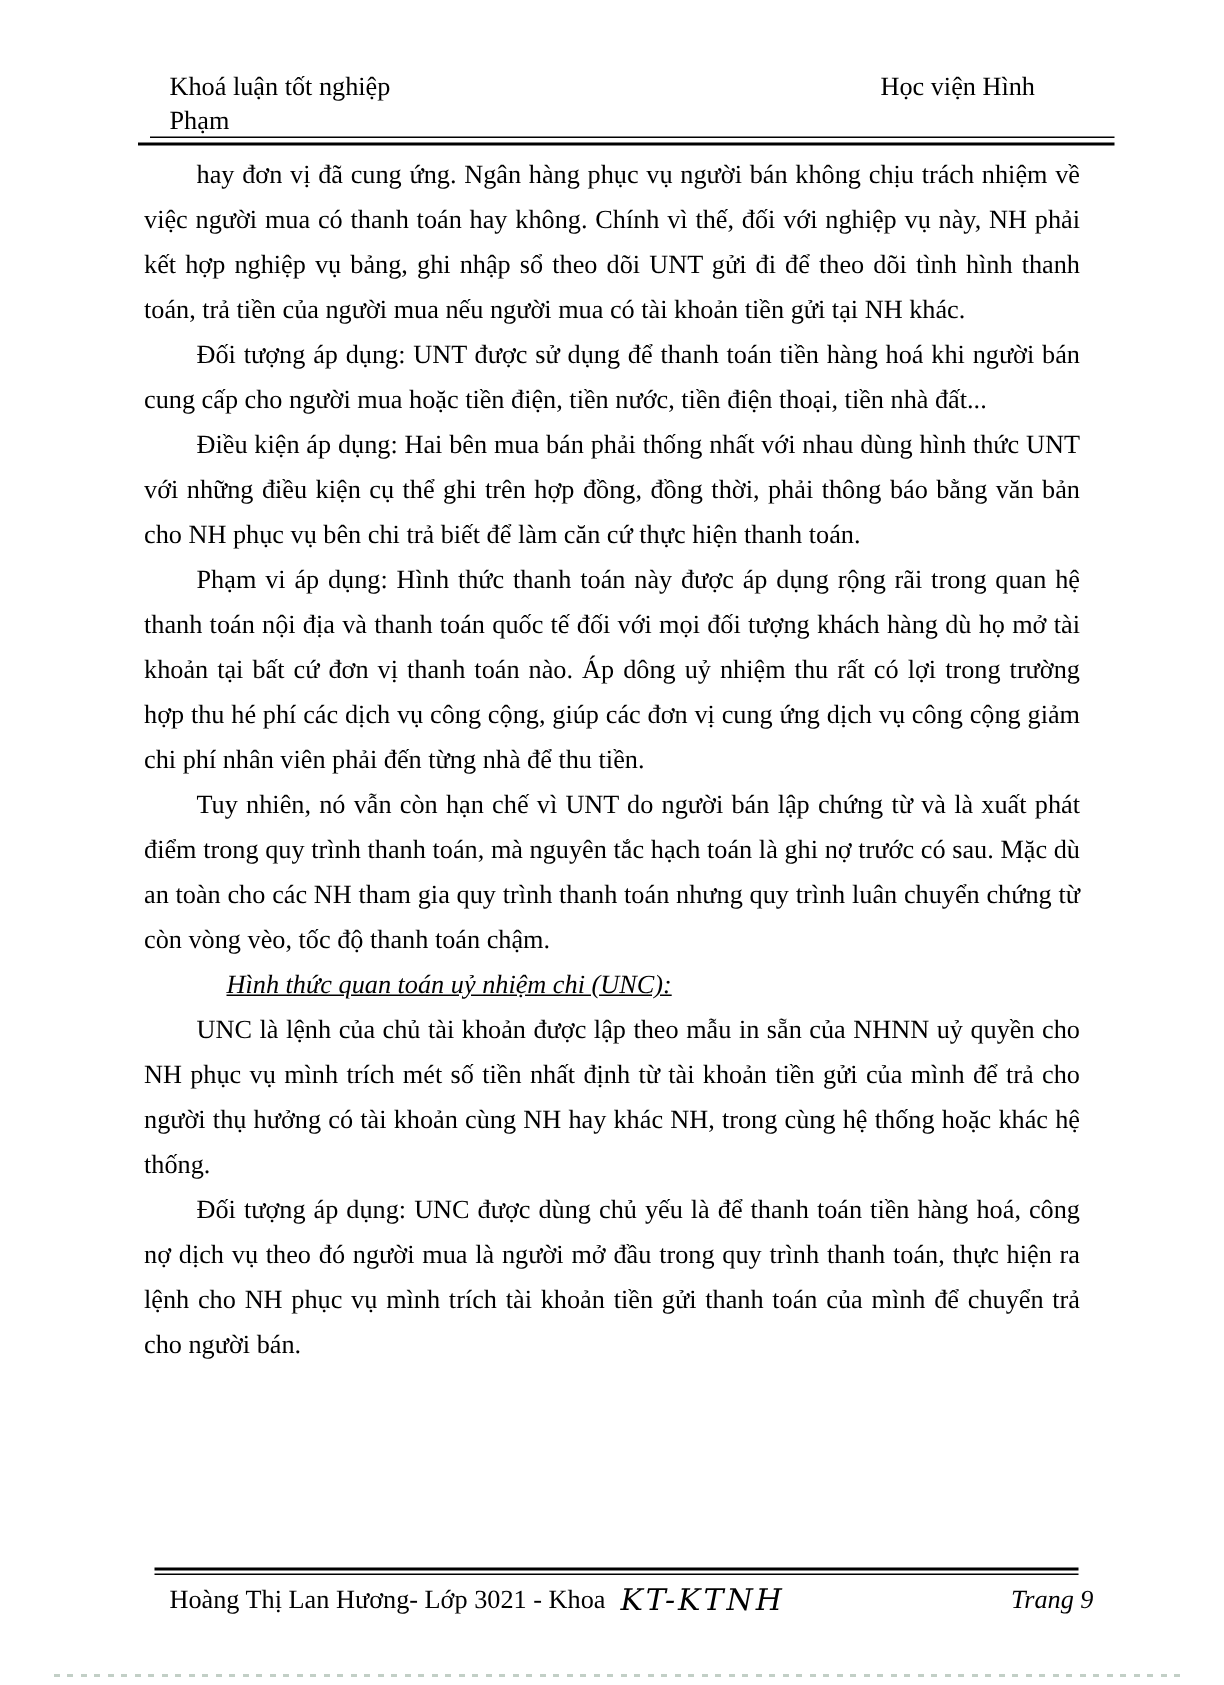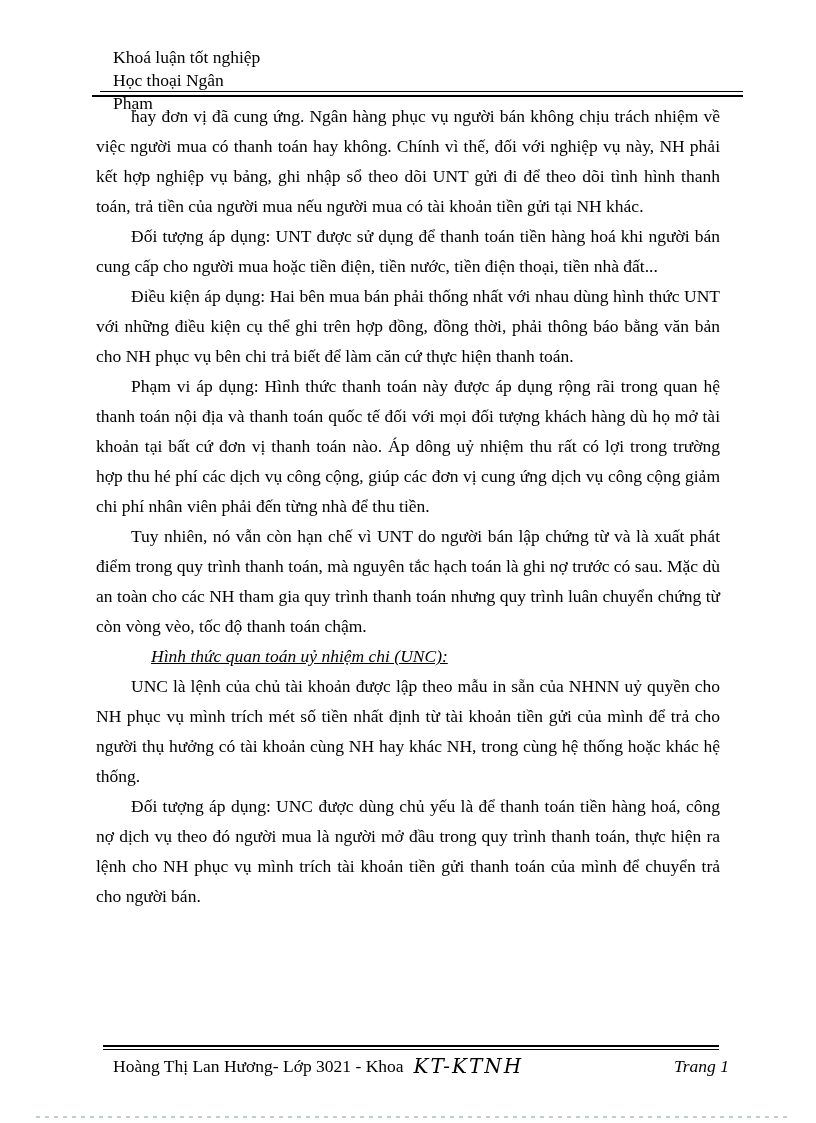--- a/index.html
+++ b/index.html
@@ -15,21 +15,21 @@
 
   
   .header {
     position: absolute;
     top: 46px;
     left: 113px;
     width: 624px;
     font-size: 17.5px;
     line-height: 23px;
   }
-  .header-row { display: flex; justify-content: space-between; flex-direction: column; }
+  .header-row { display: flex; justify-content: space-between; }
   .header-right { padding-right: 47px; }
   .header-rule-thin {
     position: absolute; top: 91px; left: 100px; width: 643px; height: 1px; background: #000;
   }
   .header-rule-thick {
     position: absolute; top: 95px; left: 92px; width: 651px; height: 2px; background: #000;
   }
 
   
   .content {
@@ -88,21 +88,21 @@
   }
 </style>
 </head>
 <body>
 
 <div class="page">
 
   <div class="header">
     <div class="header-row">
       <span>Khoá luận tốt nghiệp</span>
-      <span class="header-right">Học thoại Ngân</span>
+      <span class="header-right">Học viện Hình</span>
     </div>
     <div>Phạm</div>
   </div>
   <div class="header-rule-thin"></div>
   <div class="header-rule-thick"></div>
 
   <div class="content">
     <p>hay đơn vị đã cung ứng. Ngân hàng phục vụ người bán không chịu trách nhiệm về việc người mua có thanh toán hay không. Chính vì thế, đối với nghiệp vụ này, NH phải kết hợp nghiệp vụ bảng, ghi nhập sổ theo dõi UNT gửi đi để theo dõi tình hình thanh toán, trả tiền của người mua nếu người mua có tài khoản tiền gửi tại NH khác.</p>
     <p>Đối tượng áp dụng: UNT được sử dụng để thanh toán tiền hàng hoá khi người bán cung cấp cho người mua hoặc tiền điện, tiền nước, tiền điện thoại, tiền nhà đất...</p>
     <p>Điều kiện áp dụng: Hai bên mua bán phải thống nhất với nhau dùng hình thức UNT với những điều kiện cụ thể ghi trên hợp đồng, đồng thời, phải thông báo bằng văn bản cho NH phục vụ bên chi trả biết để làm căn cứ thực hiện thanh toán.</p>
@@ -114,18 +114,18 @@
   </div>
 
   <div class="footer-rule-a"></div>
   <div class="footer-rule-b"></div>
 
   <div class="footer">
     <span class="footer-left">
       <span>Hoàng Thị Lan Hương- Lớp 3021  - Khoa</span>
       <span class="footer-script">KT-KTNH</span>
     </span>
-    <span class="page-number">Trang 1</span>
+    <span class="page-number">Trang 9</span>
   </div>
 
   <div class="page-break-dots"></div>
 
 </div>
 
 </body></html>

